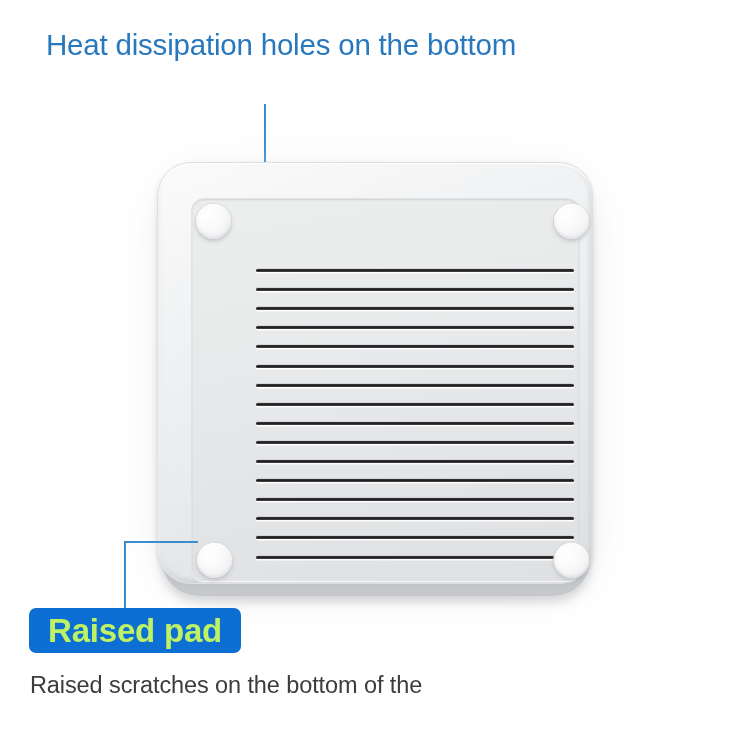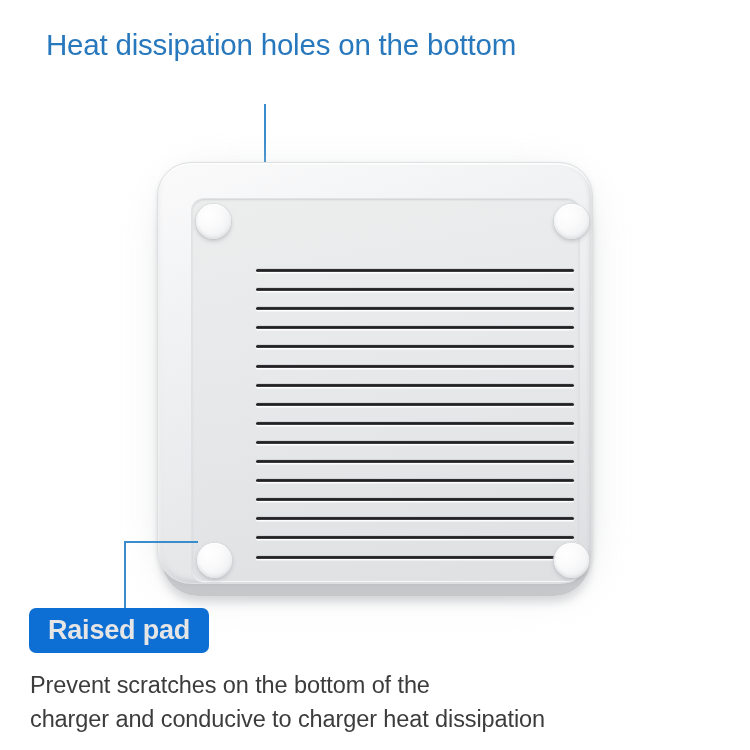--- a/index.html
+++ b/index.html
@@ -169,22 +169,22 @@
   #badge {
     position: absolute;
     left: 29px;
     top: 608px;
     height: 45px;
     padding: 0 19px;
     display: flex;
     align-items: center;
     background: #0d6fd4;
     border-radius: 7px;
-    color: #e5e5e5;
-    font-size: 27px;
+    color: #bef264;
+    font-size: 33px;
     font-weight: bold;
     letter-spacing: -0.2px;
     white-space: nowrap;
     justify-content: center;
   }
 
   
   #body-copy {
     position: absolute;
     left: 30px;
@@ -247,17 +247,16 @@
   </div>
 
   <div class="leader" id="leader-bottom-h"></div>
   <div class="leader" id="leader-bottom-v"></div>
 
   <div id="badge">
     <span>Raised pad</span>
   </div>
 
   <div id="body-copy">
-    <span class="bc-line">Prevent scratches on the bottom of the</span>
-    <span class="bc-line">charger and conducive to charger heat dissipation</span>
+    <span class="bc-line">Raised scratches on the bottom of the</span>
   </div>
 
 </div>
 
 </body></html>

